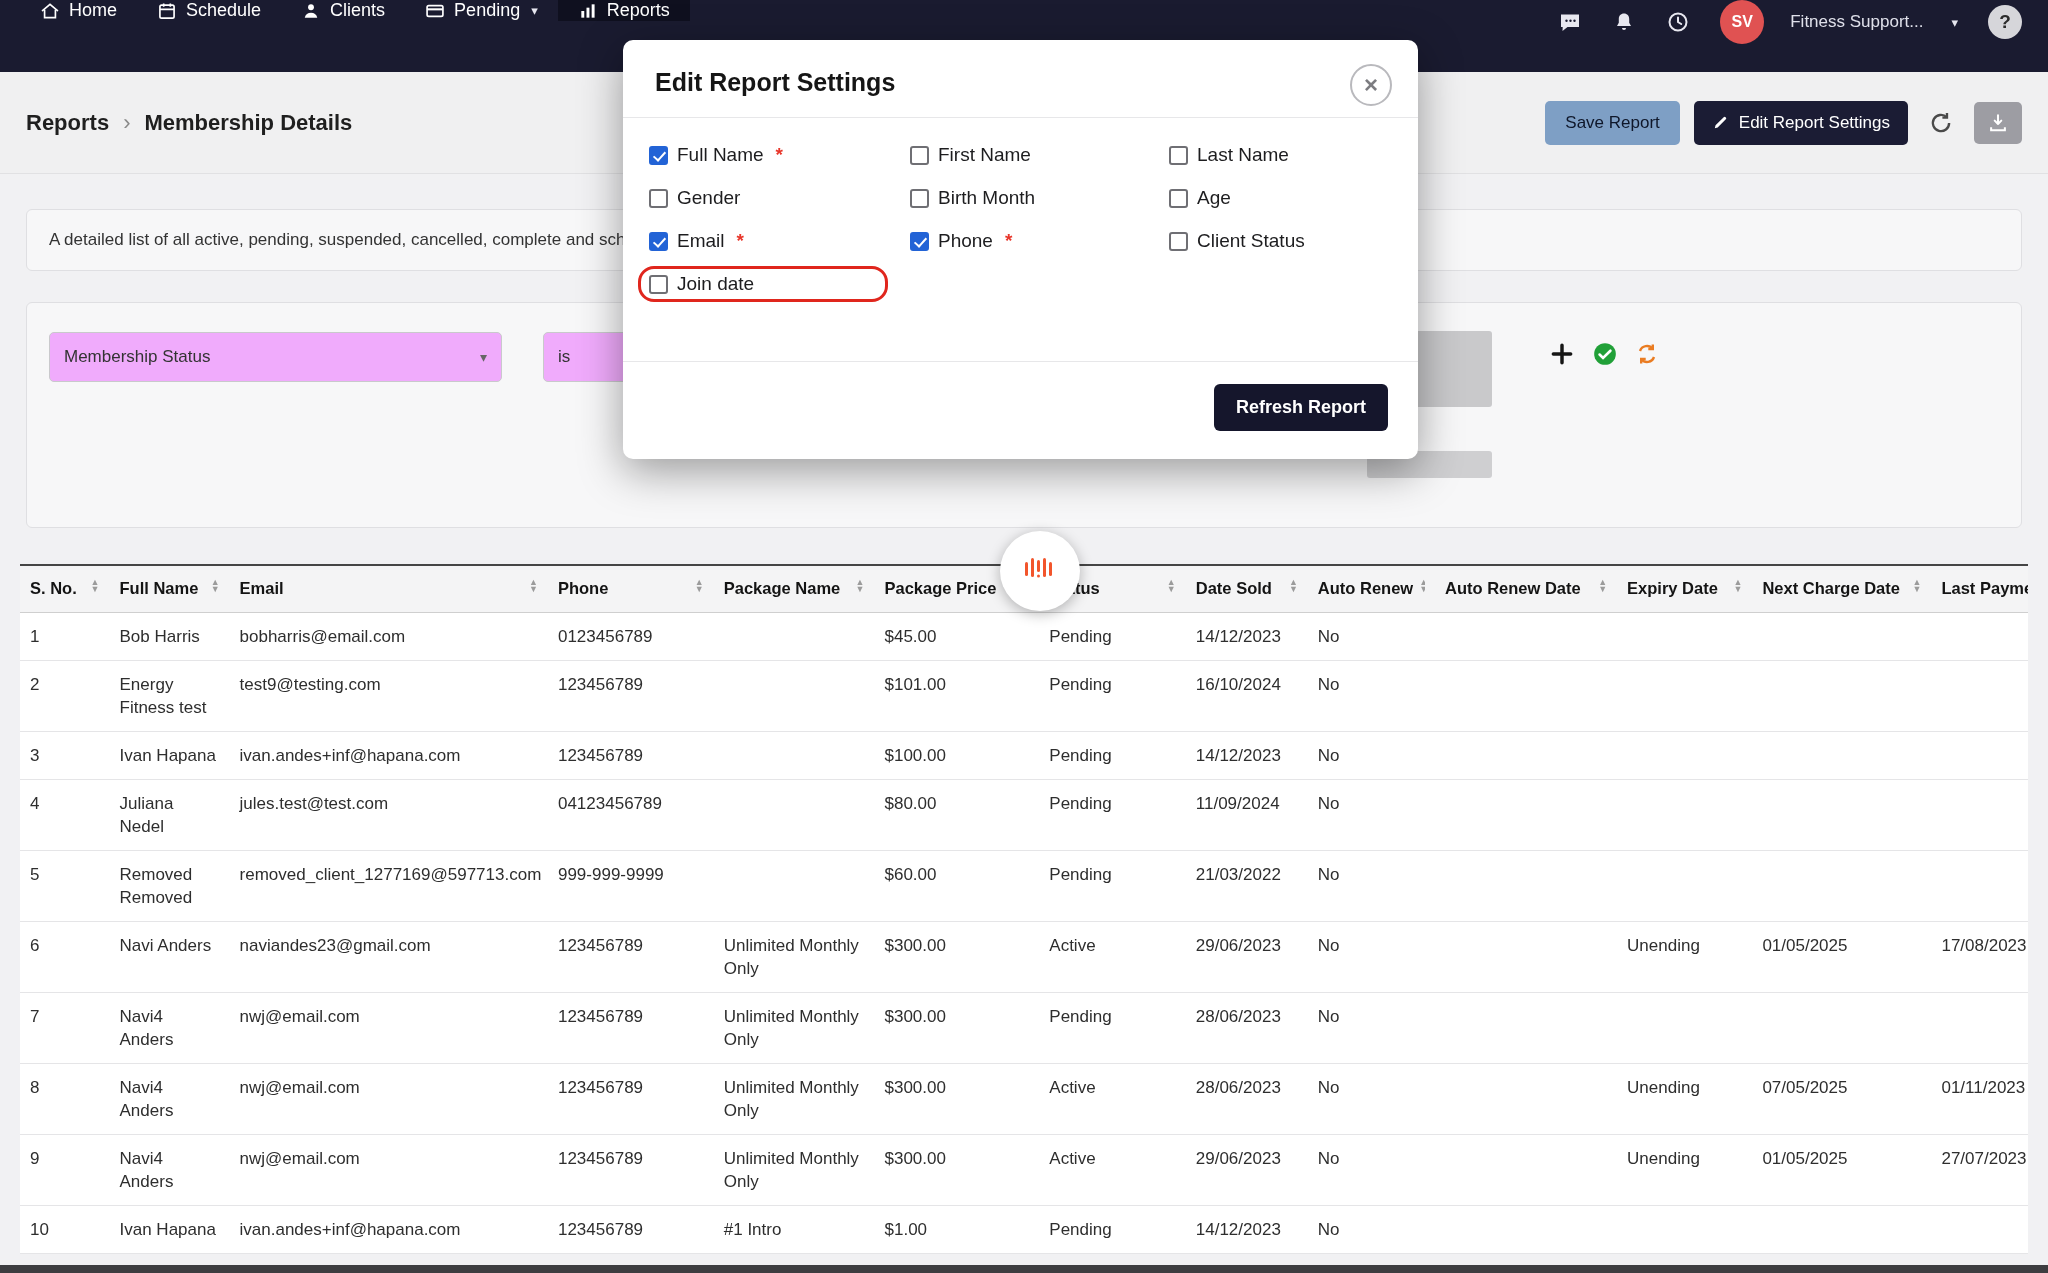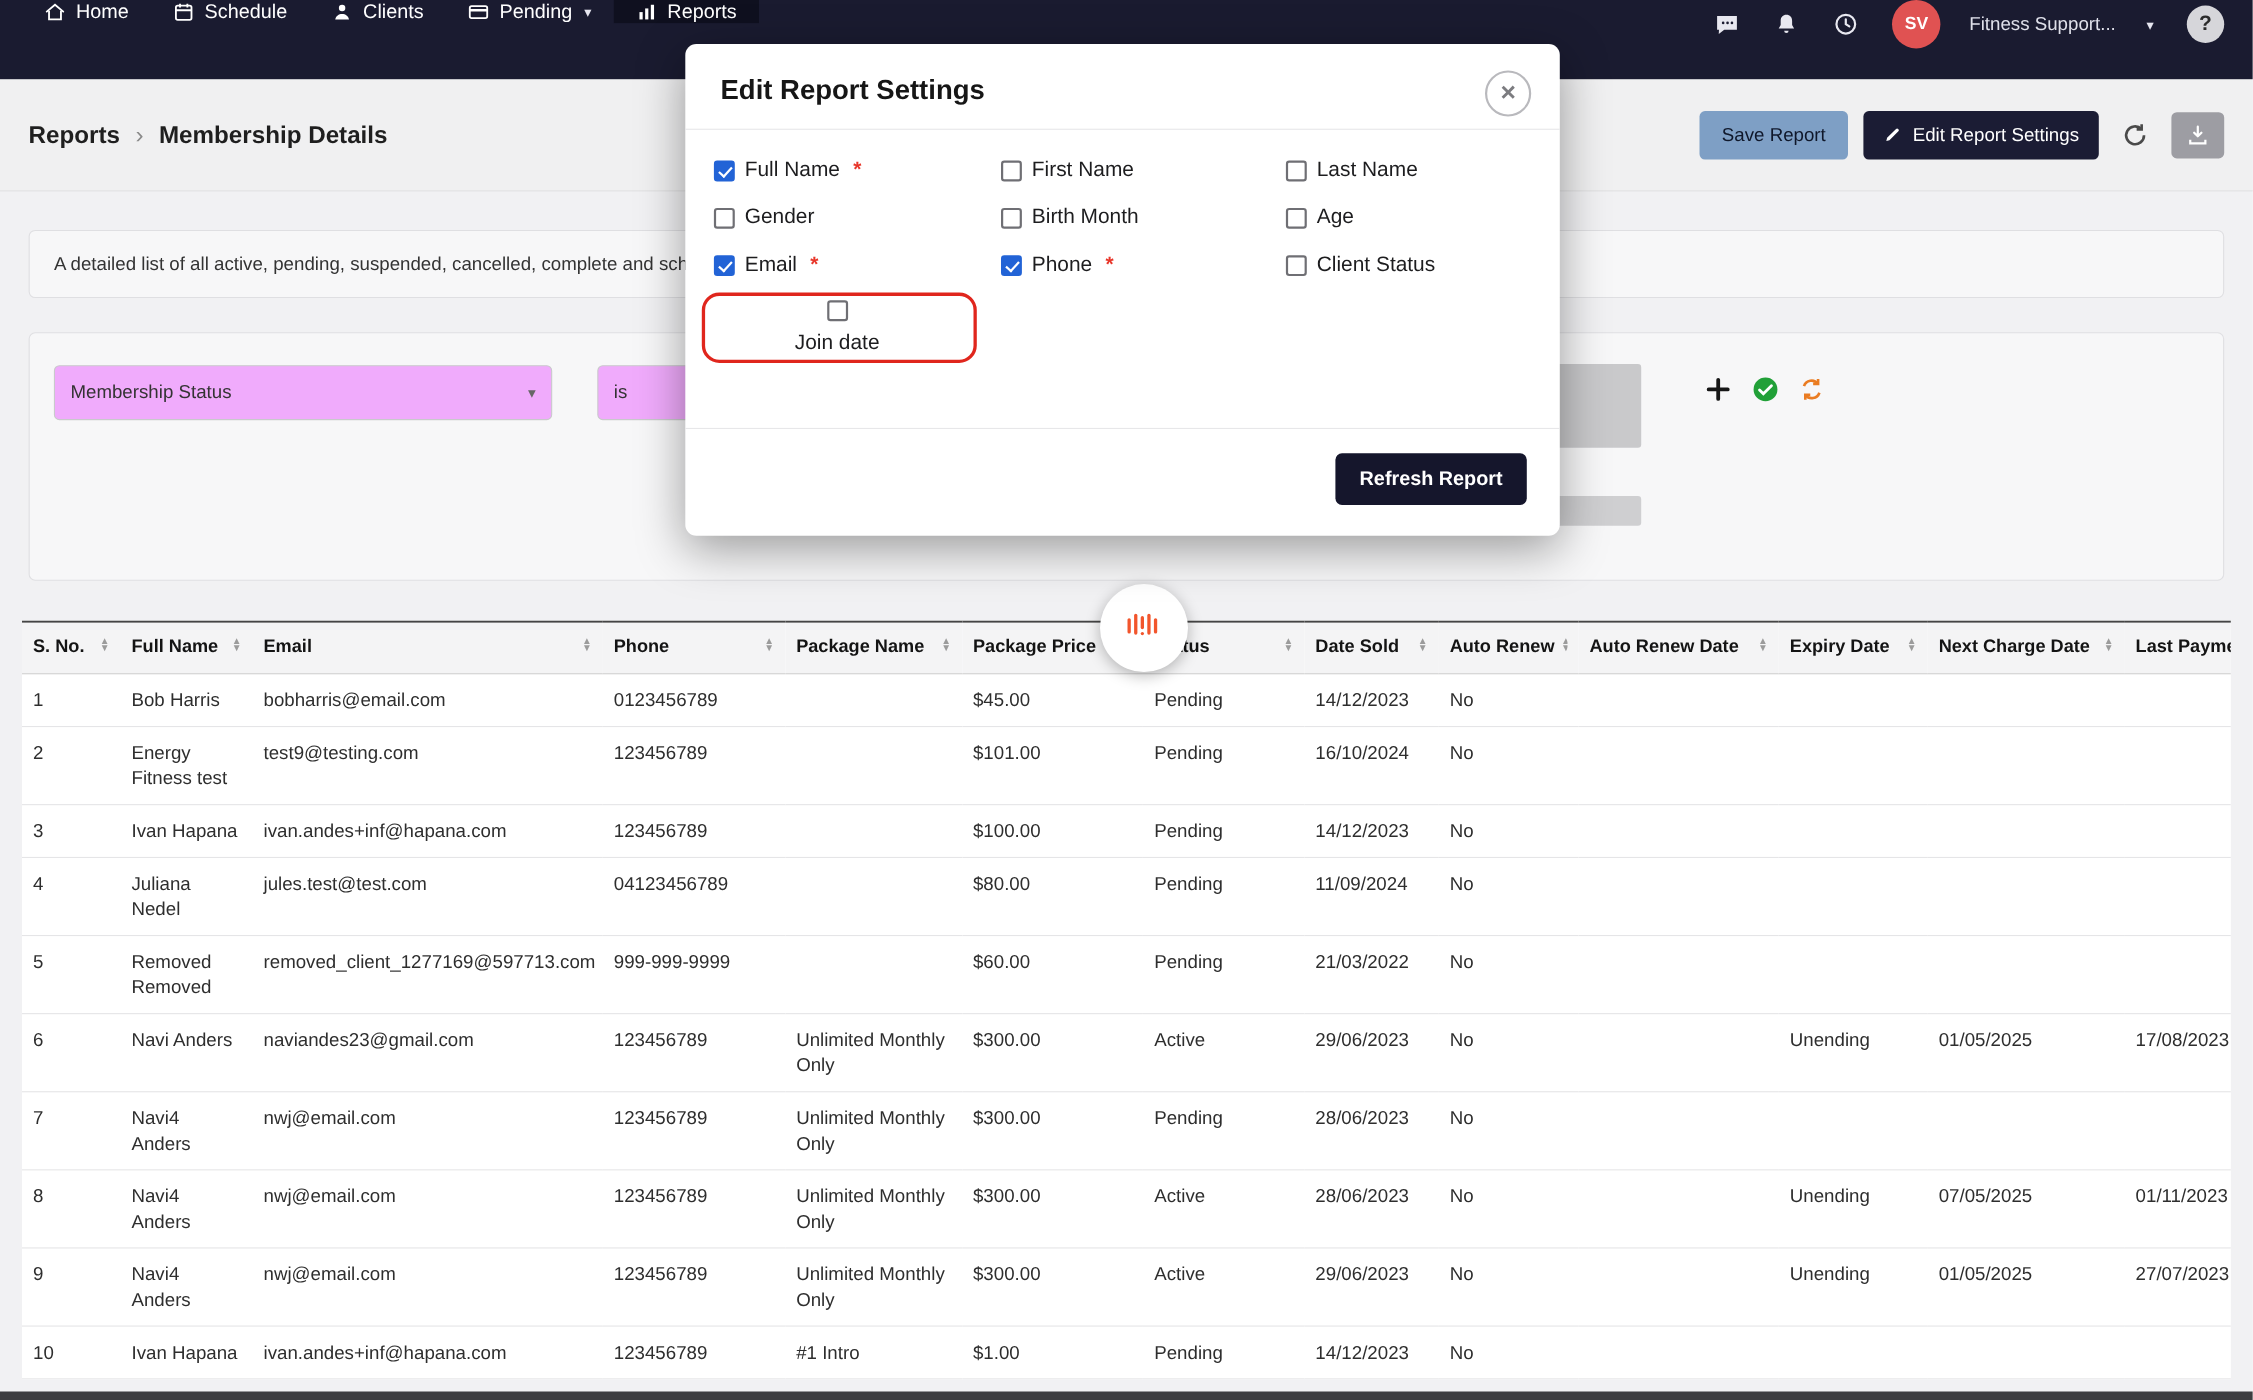--- a/index.html
+++ b/index.html
@@ -92,21 +92,21 @@
   .cb-item { display:flex; align-items:center; gap:9px; font-size:19px; color:#1d1d1f; cursor:pointer; }
   .cb { width:19px; height:19px; border:2px solid #6f6f74; border-radius:3px; background:#fff;
     position:relative; flex:none; }
   .cb.checked { background:#2263d6; border-color:#2263d6; }
   .cb.checked::after { content:""; position:absolute; left:5px; top:1px; width:5px; height:10px;
     border:solid #fff; border-width:0 2.5px 2.5px 0; transform:rotate(42deg); }
   .select-all { margin-bottom:20px; }
   .cb-grid { display:grid; grid-template-columns:261px 259px 1fr; row-gap:21px; }
   .req { color:#e8362a; font-size:19px; margin-left:3px; font-weight:bold; }
   .cb-item.highlight { border:3px solid #e0261d; border-radius:16px; padding:4px 12px 4px 8px;
-    margin:-7px 0 -7px -11px; width:250px;flex-direction:column; }
+    margin:-7px 0 -7px -11px; width:250px; }
   .modal-foot { border-top:1px solid #e7e7e9; padding:22px 30px 28px; display:flex; justify-content:flex-end; }
   .btn-refresh { background:#15162c; color:#fff; border:none; border-radius:6px; font-size:18px;
     font-weight:bold; padding:13px 22px; font-family:inherit; cursor:pointer; }
 
   
   .hscroll { position:absolute; left:0; bottom:0; width:100%; height:8px; background:#3d3d40; z-index:60; }
 </style>
 </head>
 <body>
 

